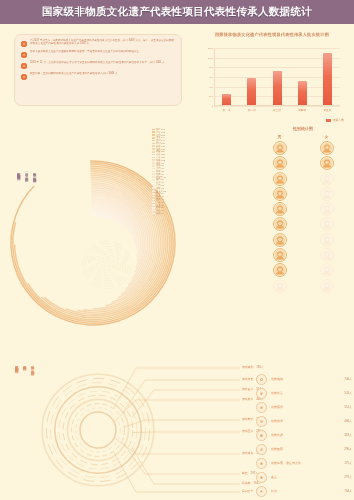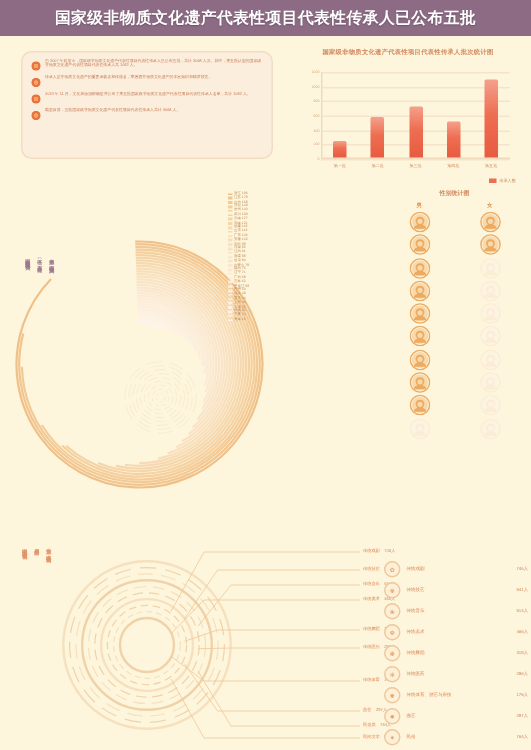--- a/index.html
+++ b/index.html
@@ -122,21 +122,21 @@
   }
   .cat-name{flex:1;margin-left:4px;font-size:3px;color:#dd7f4f;white-space:nowrap;}
   .cat-val{font-size:2.9px;color:#c9875e;white-space:nowrap;}
 </style>
 </head>
 <body>
 
 <div class="page">
 
   <div class="header">
-    <div class="header-title">国家级非物质文化遗产代表性项目代表性传承人已公布五批</div>
+    <div class="header-title">国家级非物质文化遗产代表性项目代表性传承人数据统计</div>
   </div>
 
   <div class="info-panel">
     <div class="info-row">
       <span class="bullet"></span>
       <span class="info-text">自 2007 年起至今，国家级非物质文化遗产代表性项目代表性传承人已公布五批，共计 3068 人次。其中，第五批认定的国家级非物质文化遗产代表性项目代表性传承人共 1082 人。</span>
     </div>
     <div class="info-gap"></div>
     <div class="info-row">
       <span class="bullet"></span>

